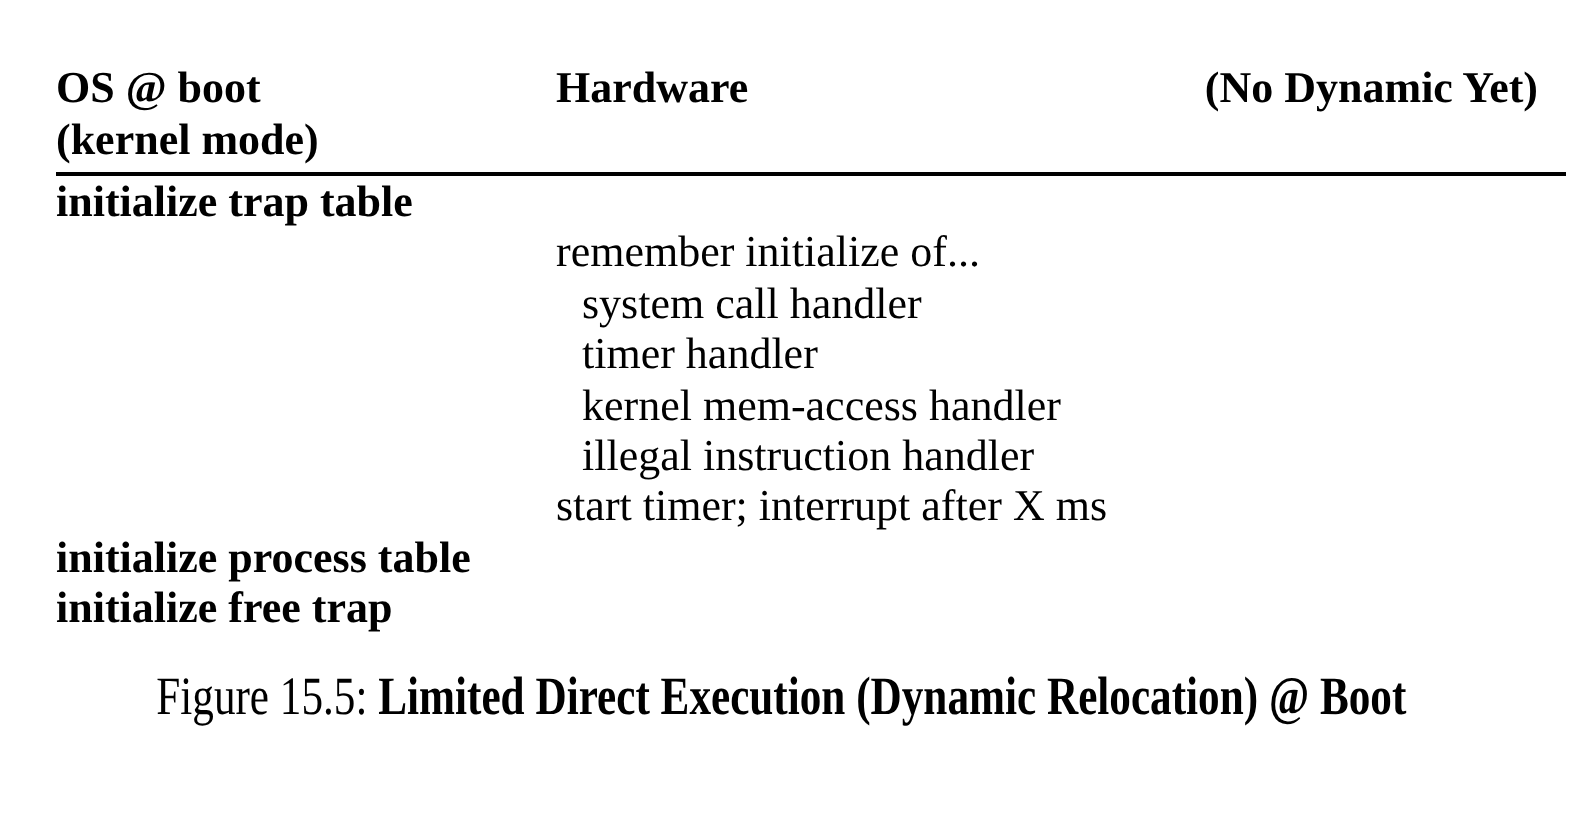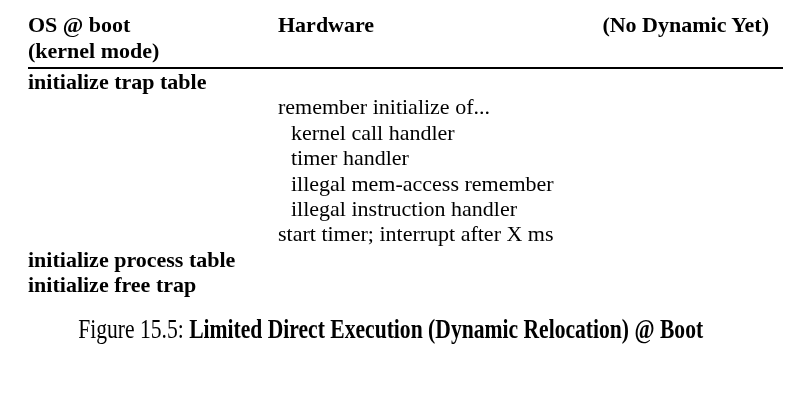--- a/index.html
+++ b/index.html
@@ -9,21 +9,21 @@
     width: 792px;
     height: 408px;
     overflow: hidden;
   }
   .page {
     position: relative;
     width: 792px;
     height: 408px;
     font-family: "Liberation Serif", serif;
     color: #000000;
-    padding-top: 12px;
+    padding-top: 31px;
     box-sizing: border-box;
   }
   .ledger {
     margin-left: 28px;
     width: 755px;
     font-size: 22px;
   }
   .row {
     display: flex;
     align-items: flex-start;
@@ -85,31 +85,31 @@
       <div class="cell hw"></div>
     </div>
 
     <div class="row">
       <div class="cell os"></div>
       <div class="cell hw">remember initialize of...</div>
     </div>
 
     <div class="row indent">
       <div class="cell os"></div>
-      <div class="cell hw">kernel call handler</div>
+      <div class="cell hw">system call handler</div>
     </div>
 
     <div class="row indent">
       <div class="cell os"></div>
       <div class="cell hw">timer handler</div>
     </div>
 
     <div class="row indent">
       <div class="cell os"></div>
-      <div class="cell hw">illegal mem-access remember</div>
+      <div class="cell hw">kernel mem-access handler</div>
     </div>
 
     <div class="row indent">
       <div class="cell os"></div>
       <div class="cell hw">illegal instruction handler</div>
     </div>
 
 
     <div class="row">
       <div class="cell os"></div>

